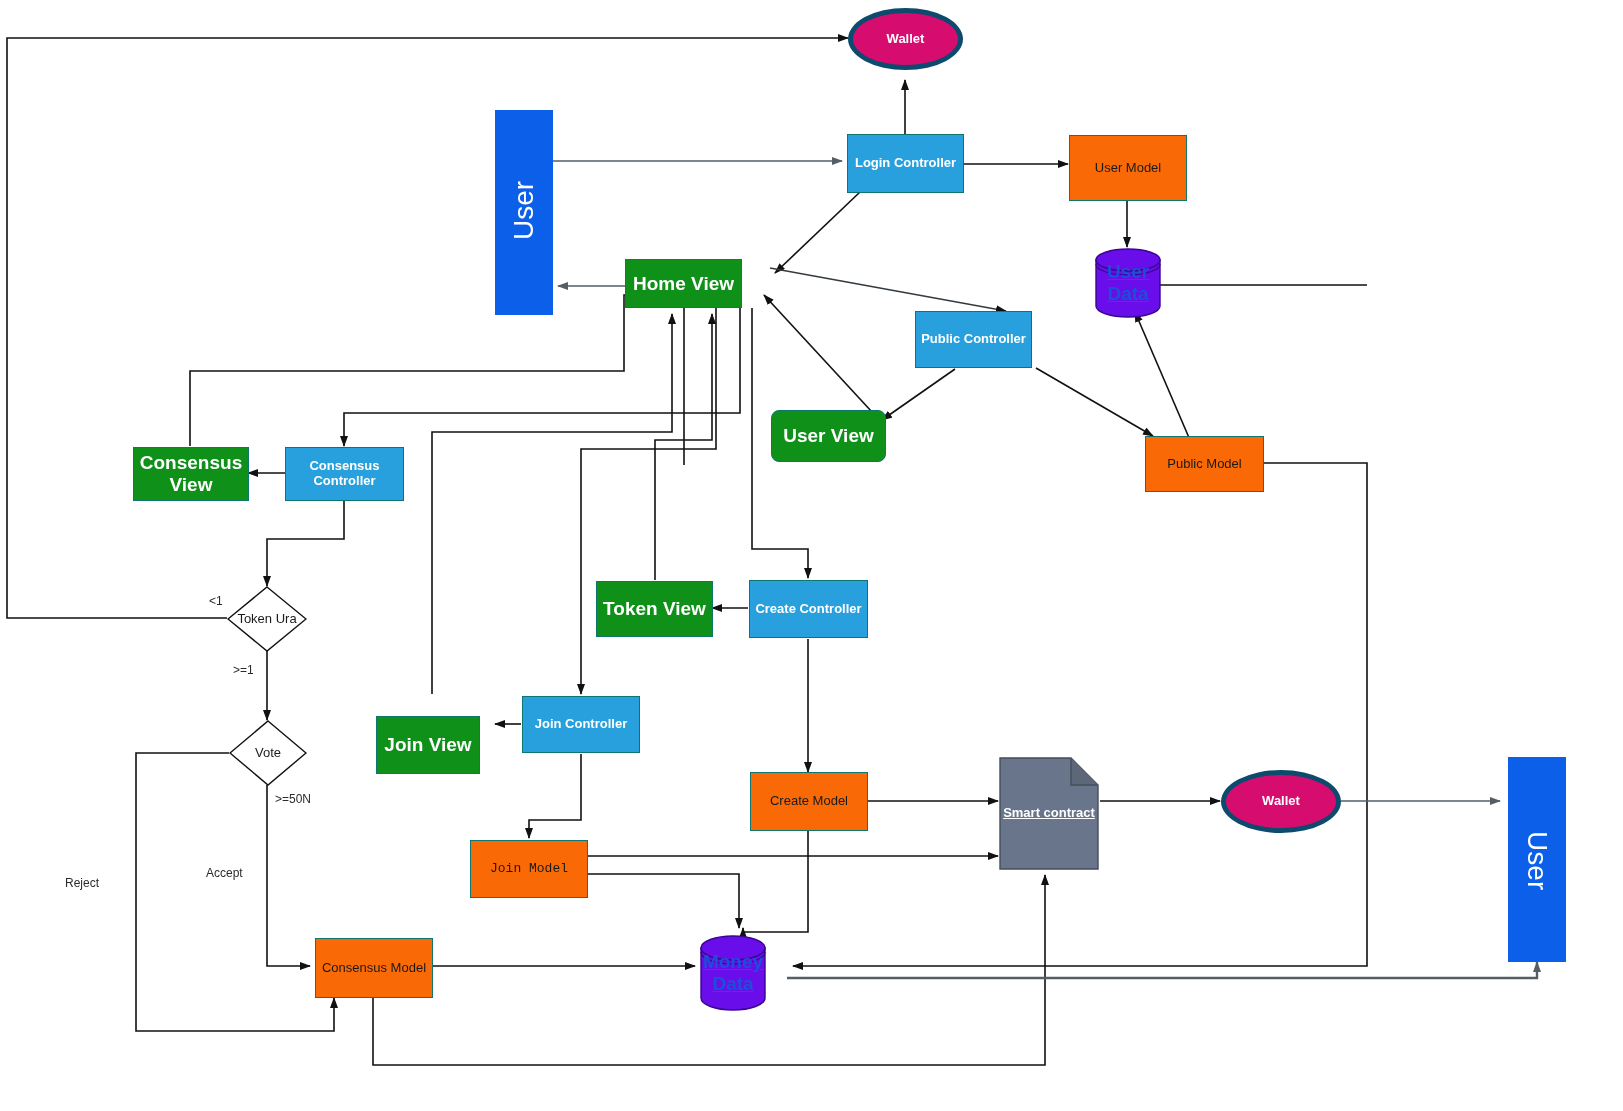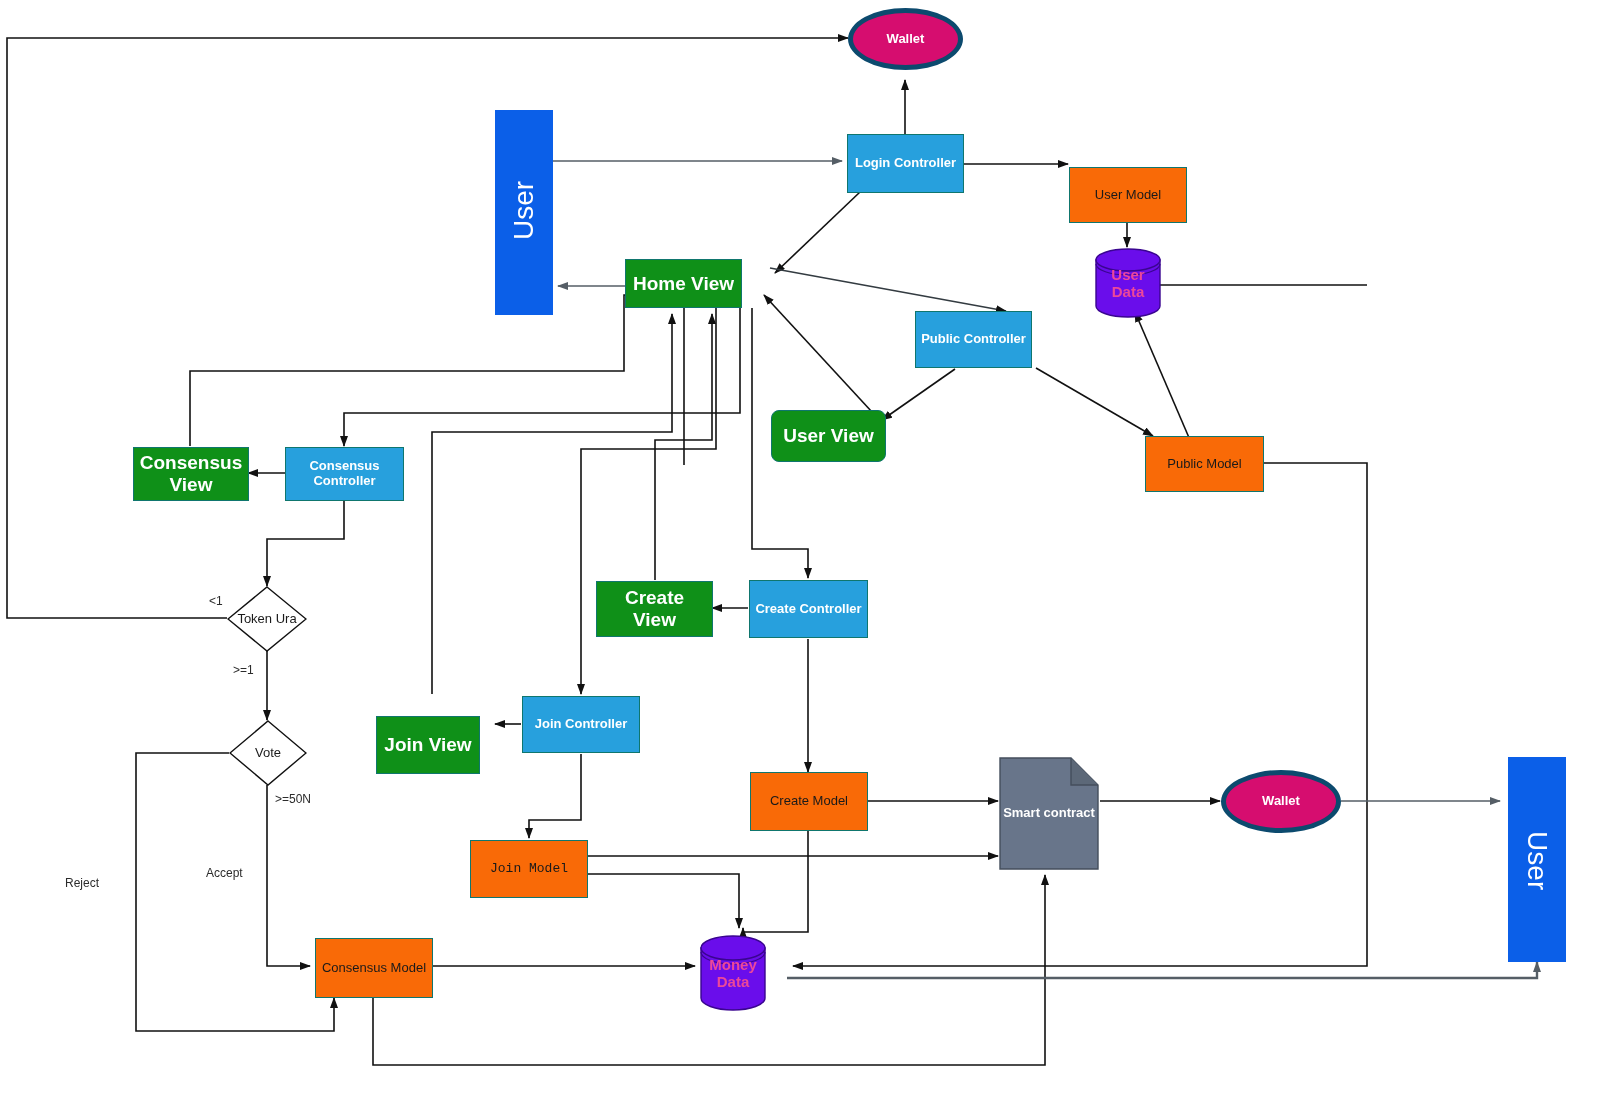--- a/index.html
+++ b/index.html
@@ -11,29 +11,29 @@
   .node .lbl{display:block;width:100%;padding:0 4px;}
   .rect{border:1px solid #0f766e;}
   .view{background:#0F9018;color:#ffffff;font-weight:bold;font-size:19px;}
   .ctrl{background:#27A0DD;color:#ffffff;font-weight:bold;font-size:13px;}
   .model{background:#F96A07;color:#1a1a1a;font-weight:normal;font-size:13px;}
   .actor{background:#0B5FE8;color:#ffffff;font-weight:normal;font-size:28px;border:1px solid #0B5FE8;}
   .actor .lbl{white-space:nowrap;}
   .actor-left .lbl{transform:rotate(-90deg);}
   .actor-right .lbl{transform:rotate(90deg);}
   .wallet{background:#D60D6F;color:#ffffff;font-weight:bold;font-size:13px;border-radius:50%;border:5px solid #0c4a6e;}
-  .db{color:#ec4899;font-weight:bold;font-size:15px;background:transparent;border:none;}
+  .db{color:#1d4ed8;font-weight:bold;font-size:19px;background:transparent;border:none;text-decoration:underline;}
   .db .lbl{position:relative;z-index:2;}
   .db .cyl{position:absolute;left:0;top:0;width:100%;height:100%;}
   .diamond{background:transparent;border:none;font-size:13px;color:#1a1a1a;}
   .diamond .dshape{position:absolute;left:0;top:0;width:100%;height:100%;}
   .diamond .lbl{position:relative;z-index:2;}
   .doc{background:transparent;border:none;color:#ffffff;font-weight:bold;font-size:13px;}
   .doc .dshape{position:absolute;left:0;top:0;width:100%;height:100%;}
-  .doc .lbl{position:relative;z-index:2;}
+  .doc .lbl{position:relative;z-index:2;text-decoration:underline;}
   .edge-label{position:absolute;font-size:12px;color:#2b2b2b;white-space:nowrap;}
 </style>
 </head>
 <body>
 
 <div id="canvas">
 
   <svg class="layer" viewBox="0 0 1623 1111">
     <defs>
       <marker id="ah" markerWidth="11" markerHeight="8" refX="10" refY="4" orient="auto" markerUnits="userSpaceOnUse">
@@ -167,28 +167,28 @@
 
   <div class="node rect view" style="left:771px;top:410px;width:115px;height:52px;border-radius:8px;">
     <span class="lbl">User View</span>
   </div>
 
   <div class="node rect view" style="left:133px;top:447px;width:116px;height:54px;">
     <span class="lbl">Consensus  View</span>
   </div>
 
   <div class="node rect view" style="left:596px;top:581px;width:117px;height:56px;">
-    <span class="lbl">Create View</span>
+    <span class="lbl">Token View</span>
   </div>
 
   <div class="node rect view" style="left:376px;top:696px;width:104px;height:58px;margin-top:20px;">
     <span class="lbl">Join View</span>
   </div>
 
-  <div class="node rect model" style="left:1069px;top:135px;width:118px;height:56px;margin-top:32px;">
+  <div class="node rect model" style="left:1069px;top:135px;width:118px;height:66px;">
     <span class="lbl">User Model</span>
   </div>
 
   <div class="node rect model" style="left:1145px;top:436px;width:119px;height:56px;">
     <span class="lbl">Public Model</span>
   </div>
 
   <div class="node rect model" style="left:750px;top:772px;width:118px;height:59px;">
     <span class="lbl">Create Model</span>
   </div>

